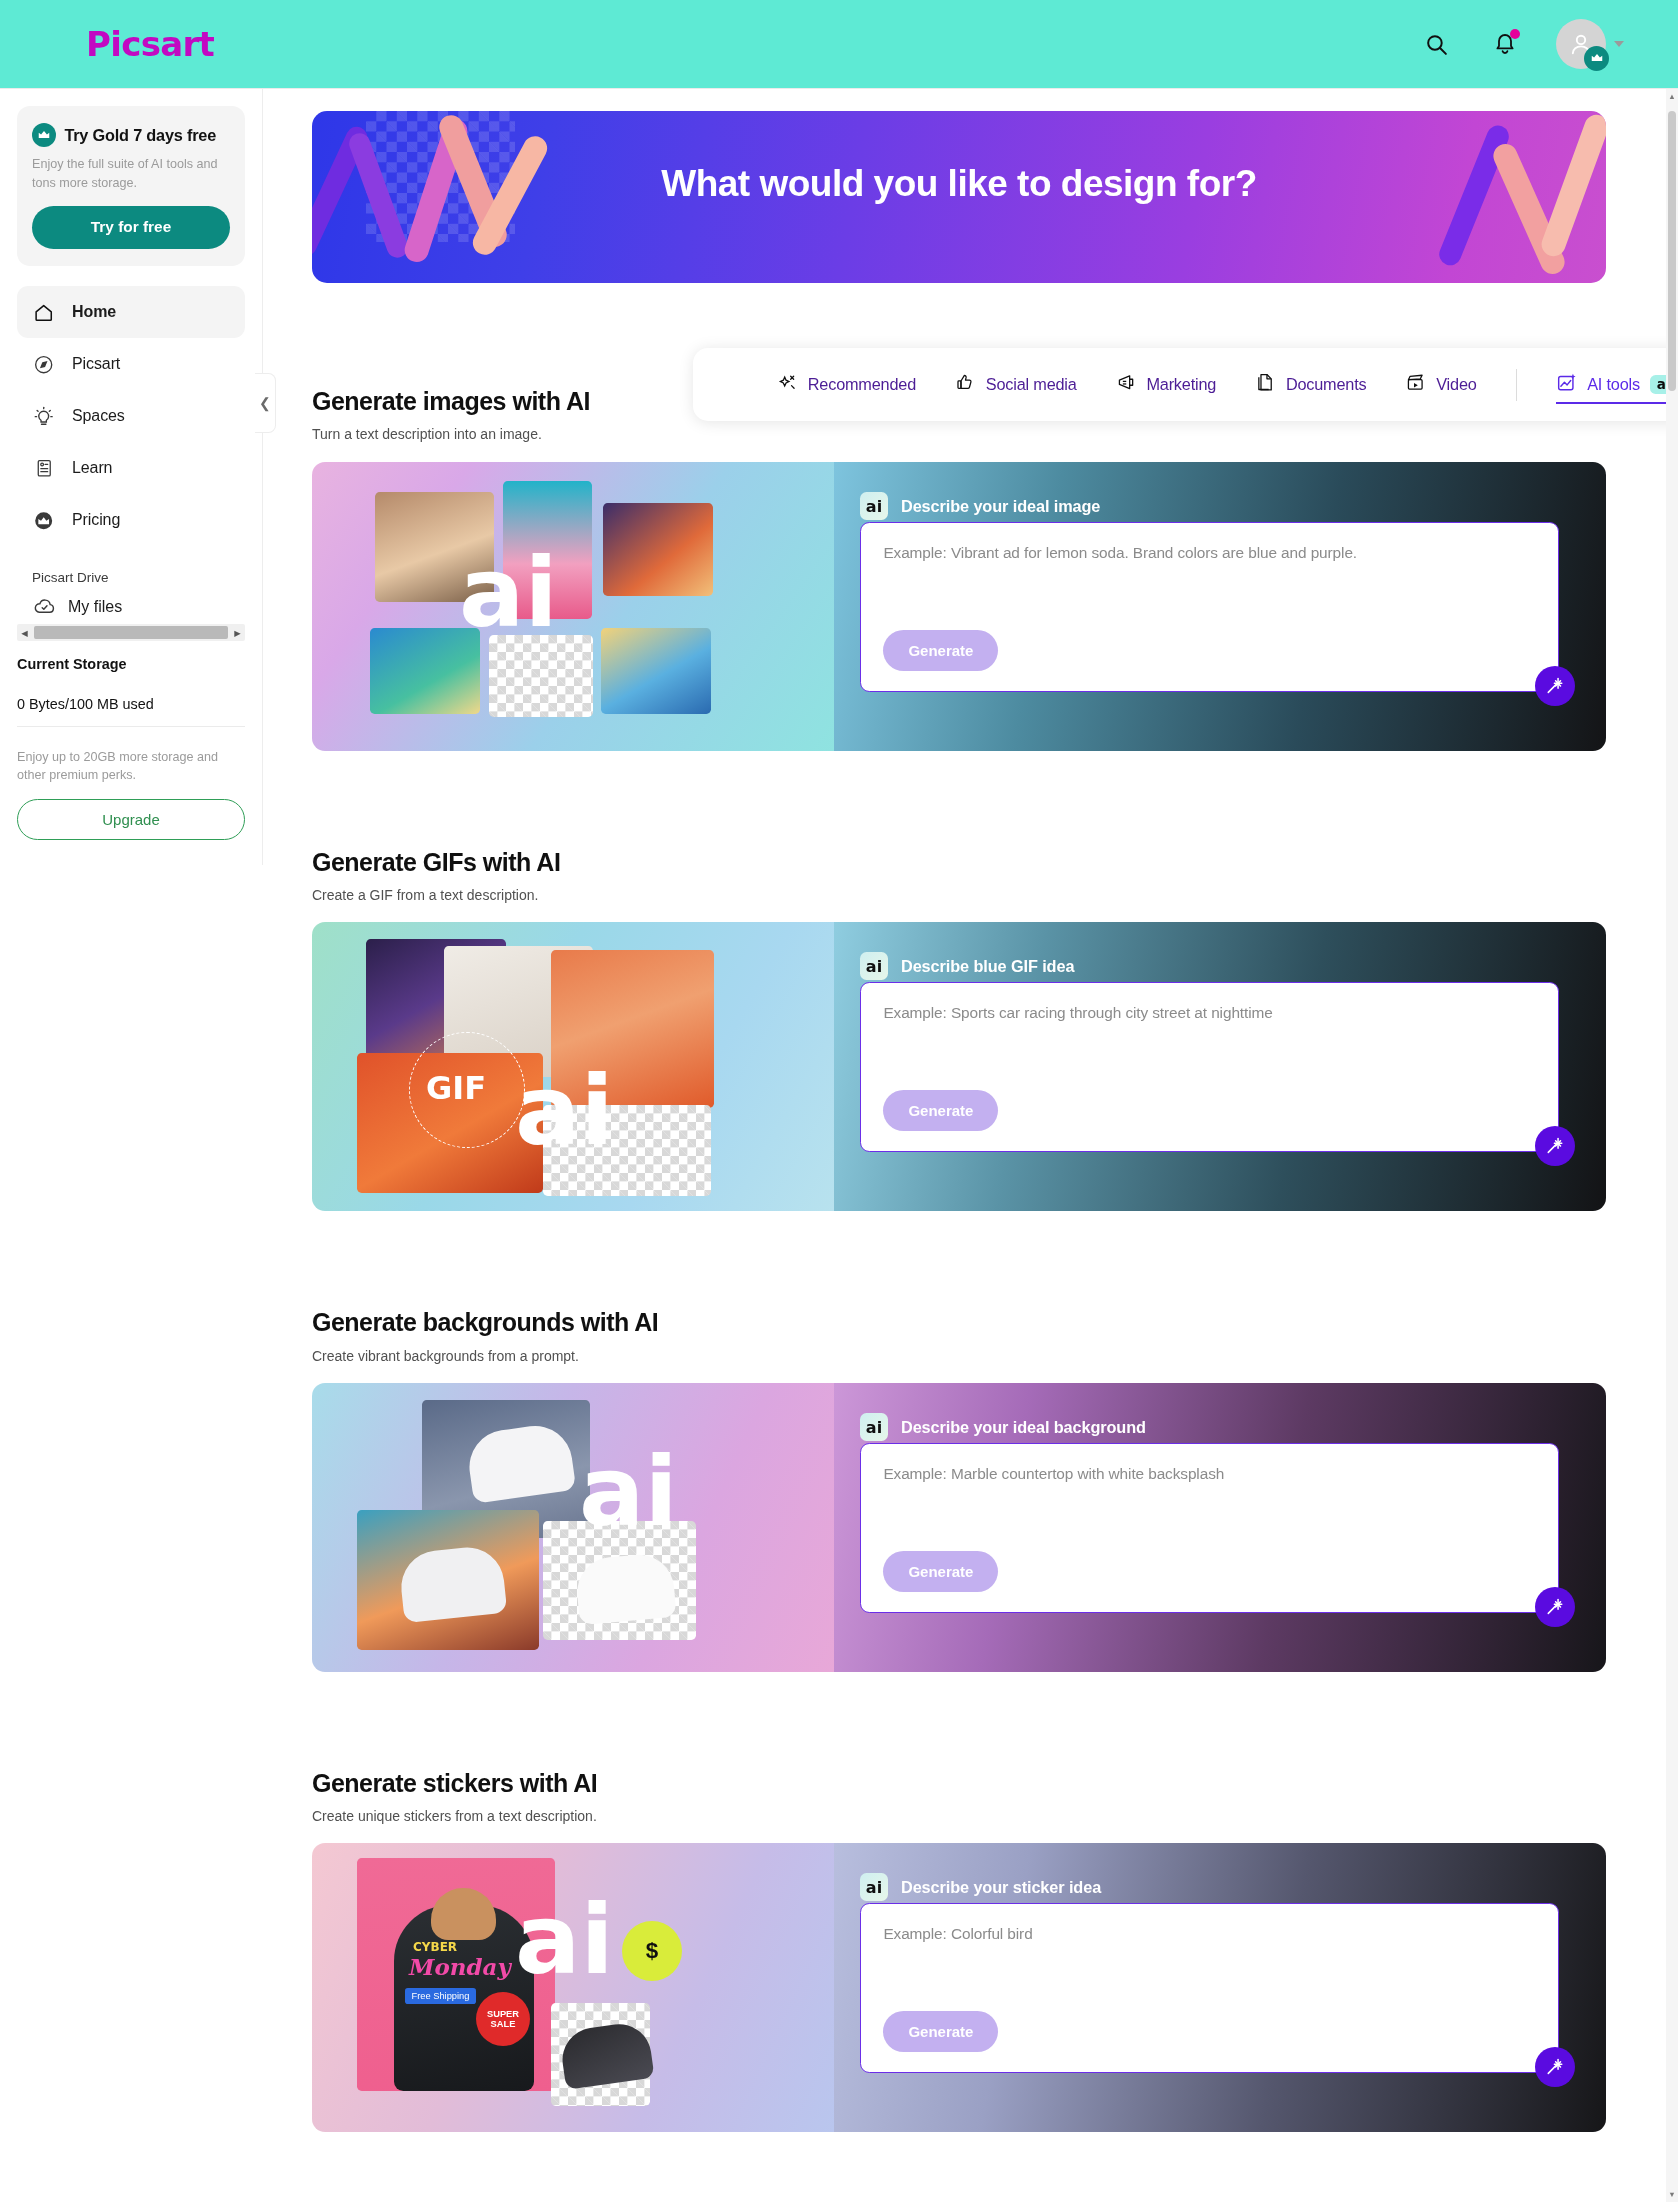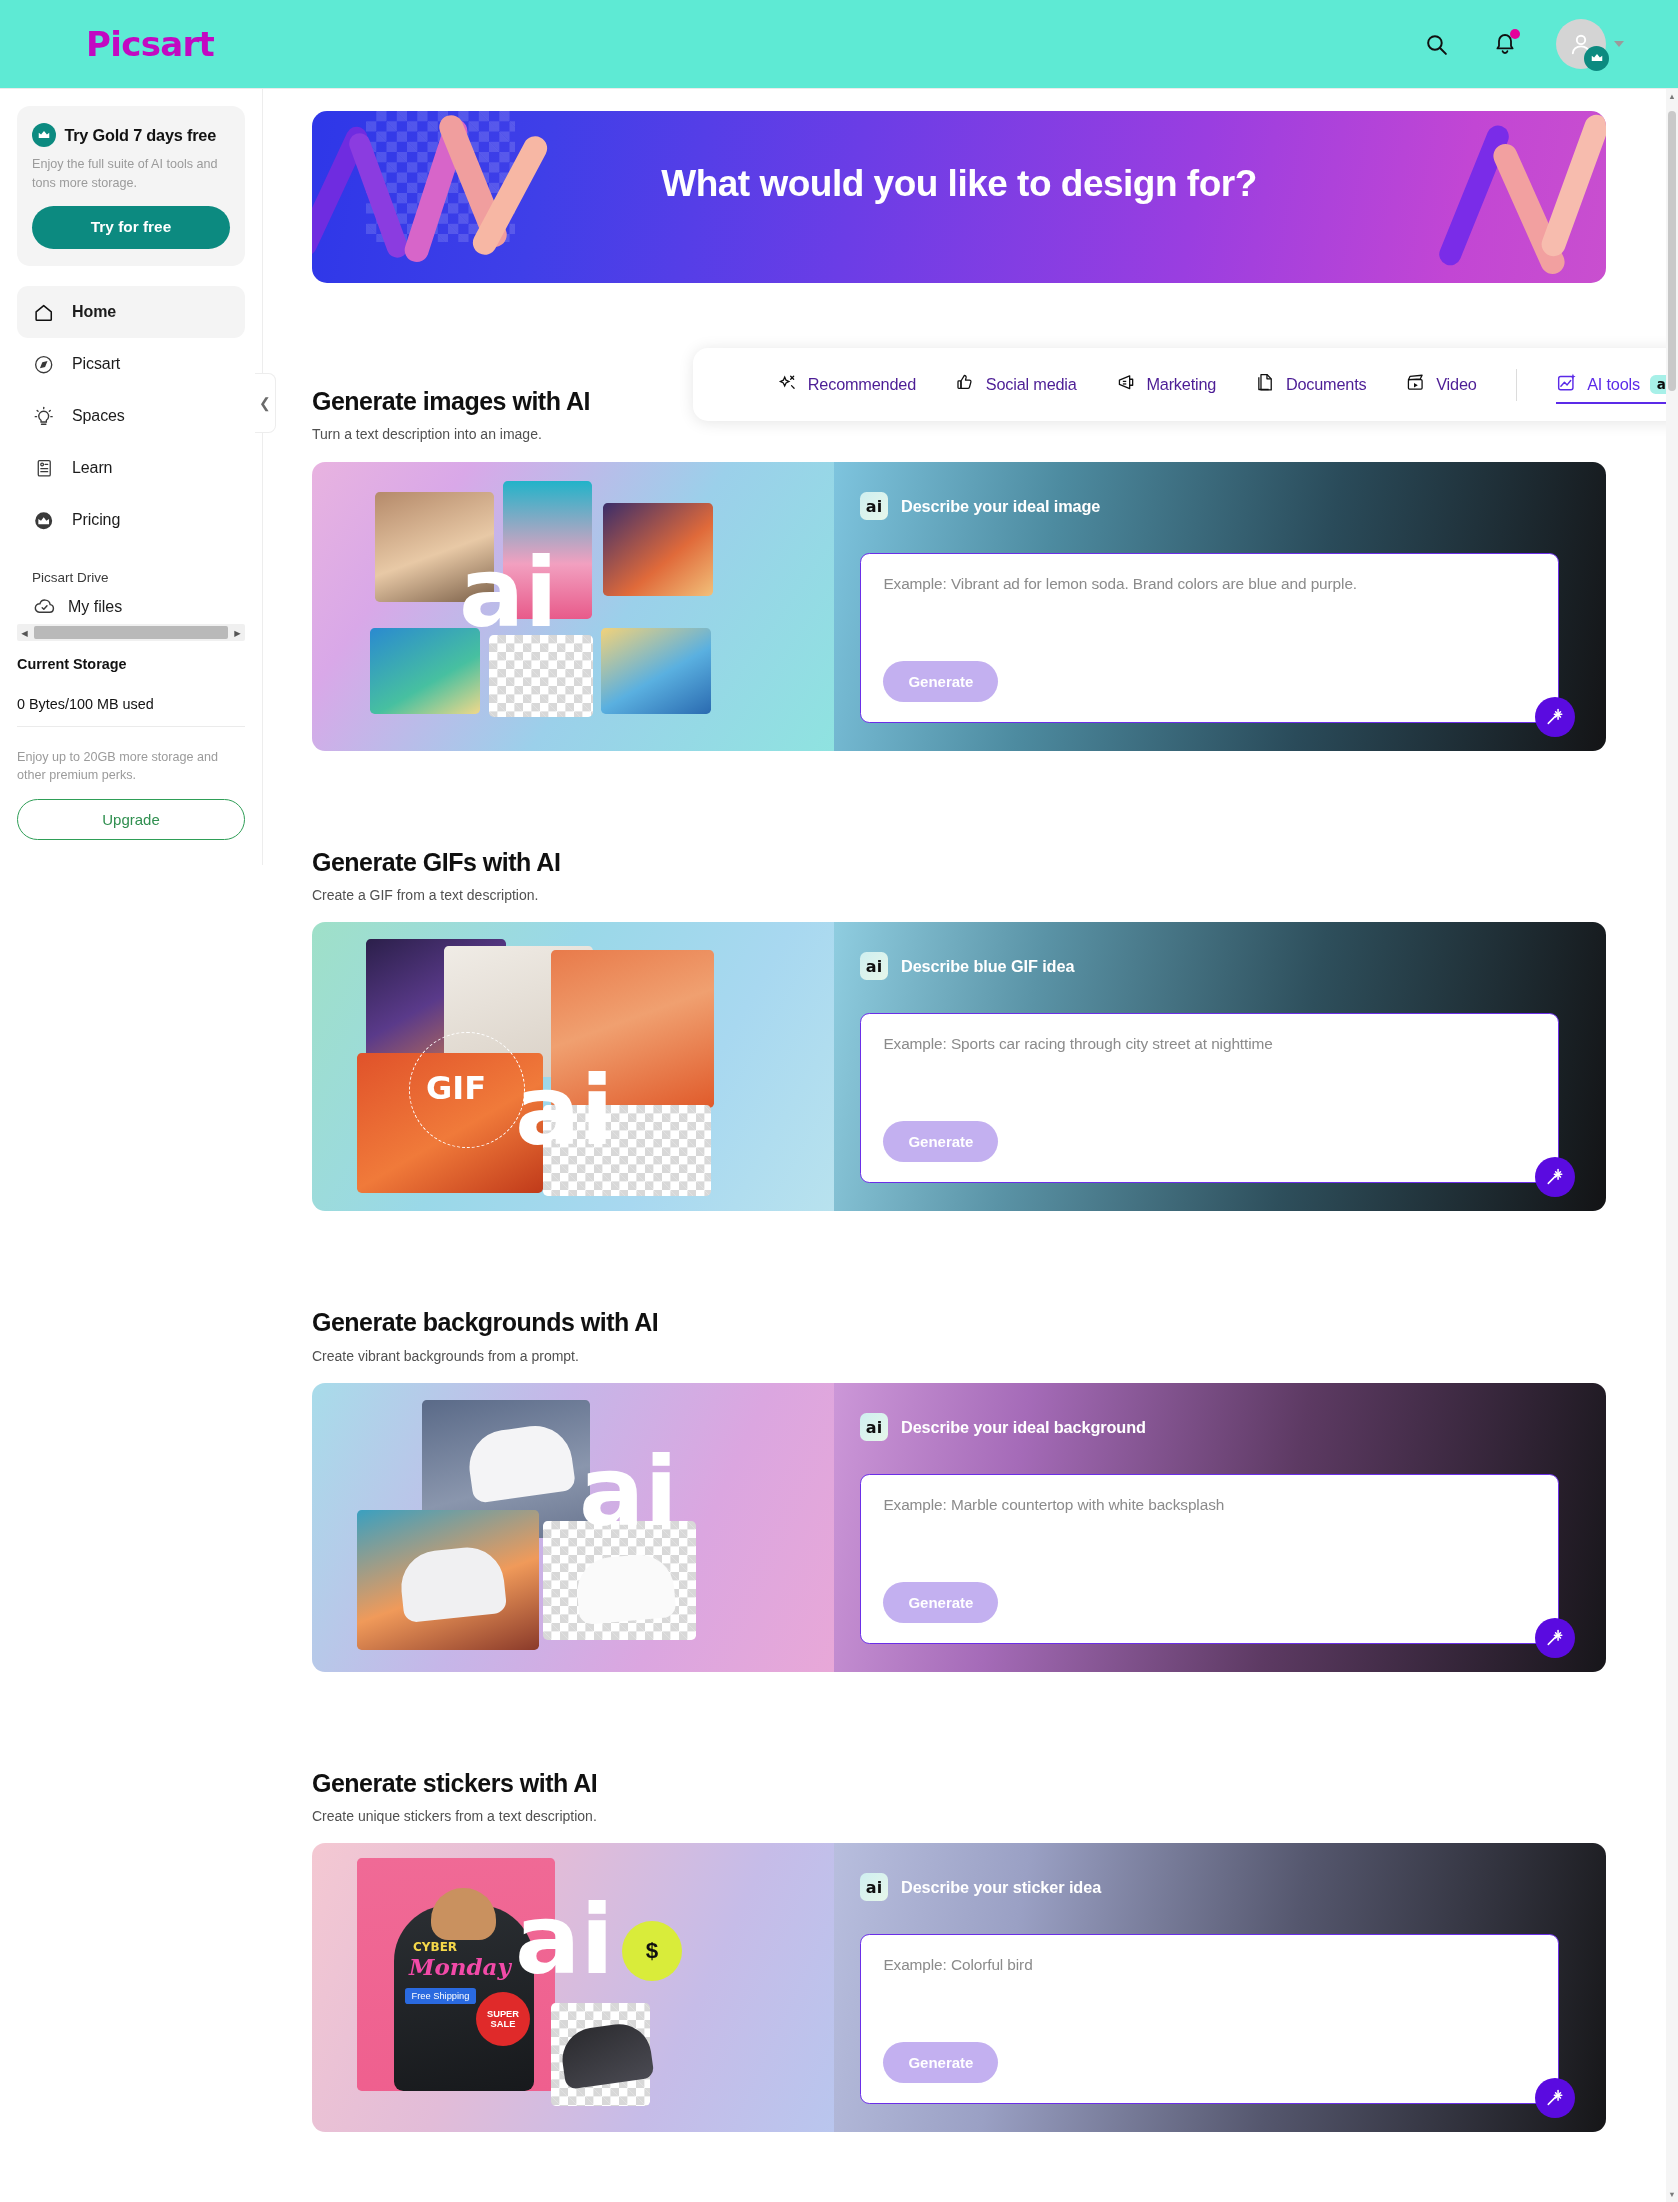--- a/index.html
+++ b/index.html
@@ -300,21 +300,21 @@
     background: linear-gradient(135deg,#cfeff0,#e7f7ea);
     display: flex; align-items: center; justify-content: center;
     font-size: 16px; font-weight: 700; color: #101010;
     font-family: "DejaVu Sans", sans-serif;
   }
   .cr-label {
     font-size: 16.3px; font-weight: 700; color: #ffffff;
     letter-spacing: -0.1px;
   }
   .prompt-box {
-    margin-top: 33px;
+    margin-top: 2px;
     width: 699px; height: 170px;
     background: #ffffff;
     border: 1.9px solid #6b2ee8;
     border-radius: 9.3px;
     position: relative;
     padding: 20.5px 22.4px;
     cursor: text;
   }
   .prompt-ph {
     font-size: 15.4px; color: #8b8b8b;

